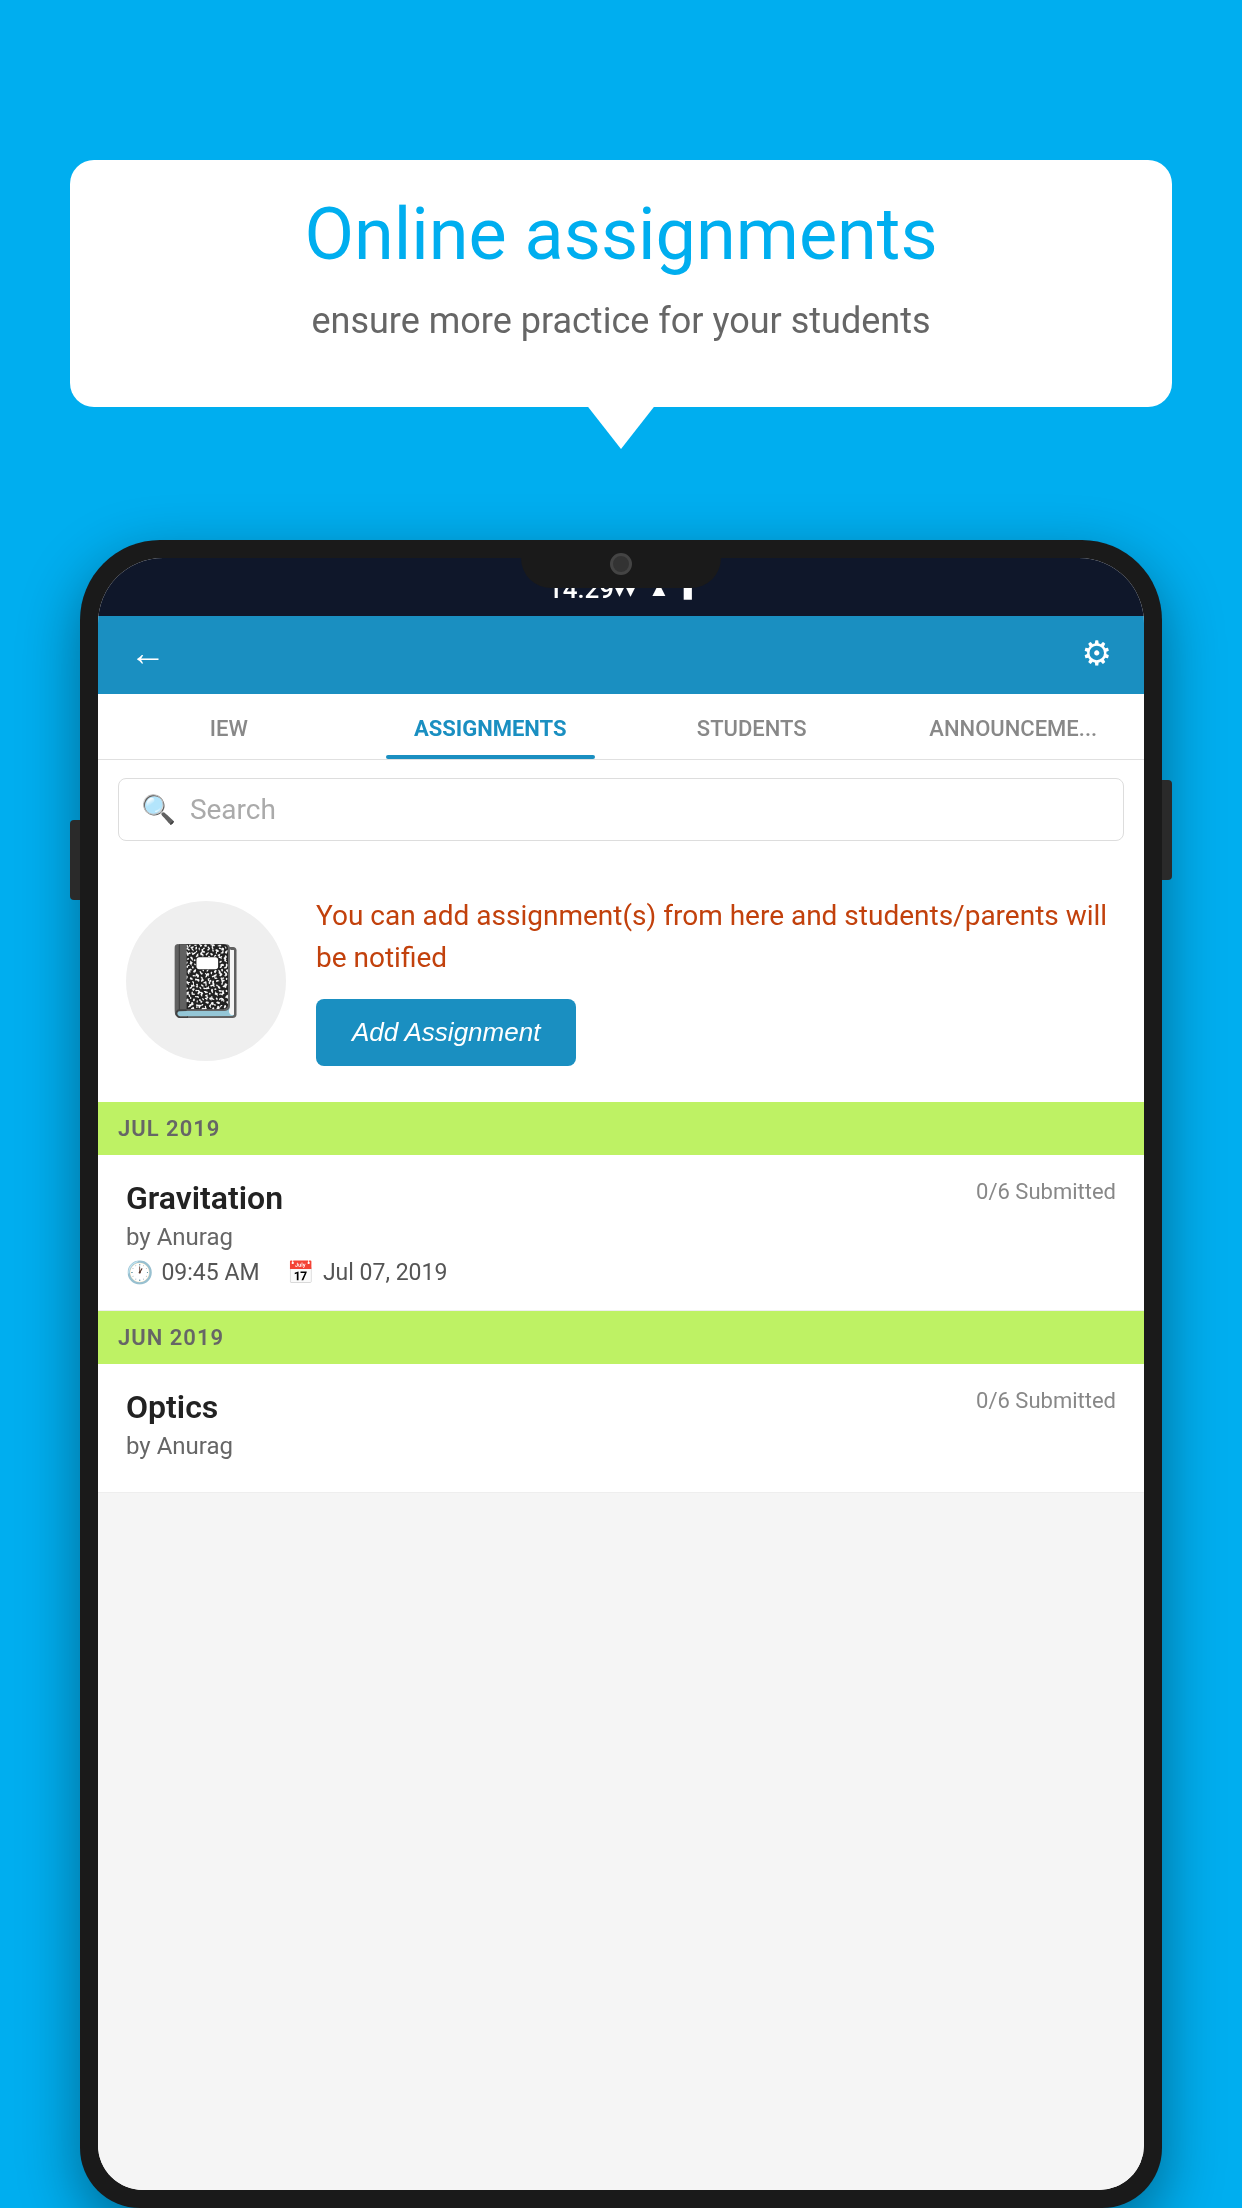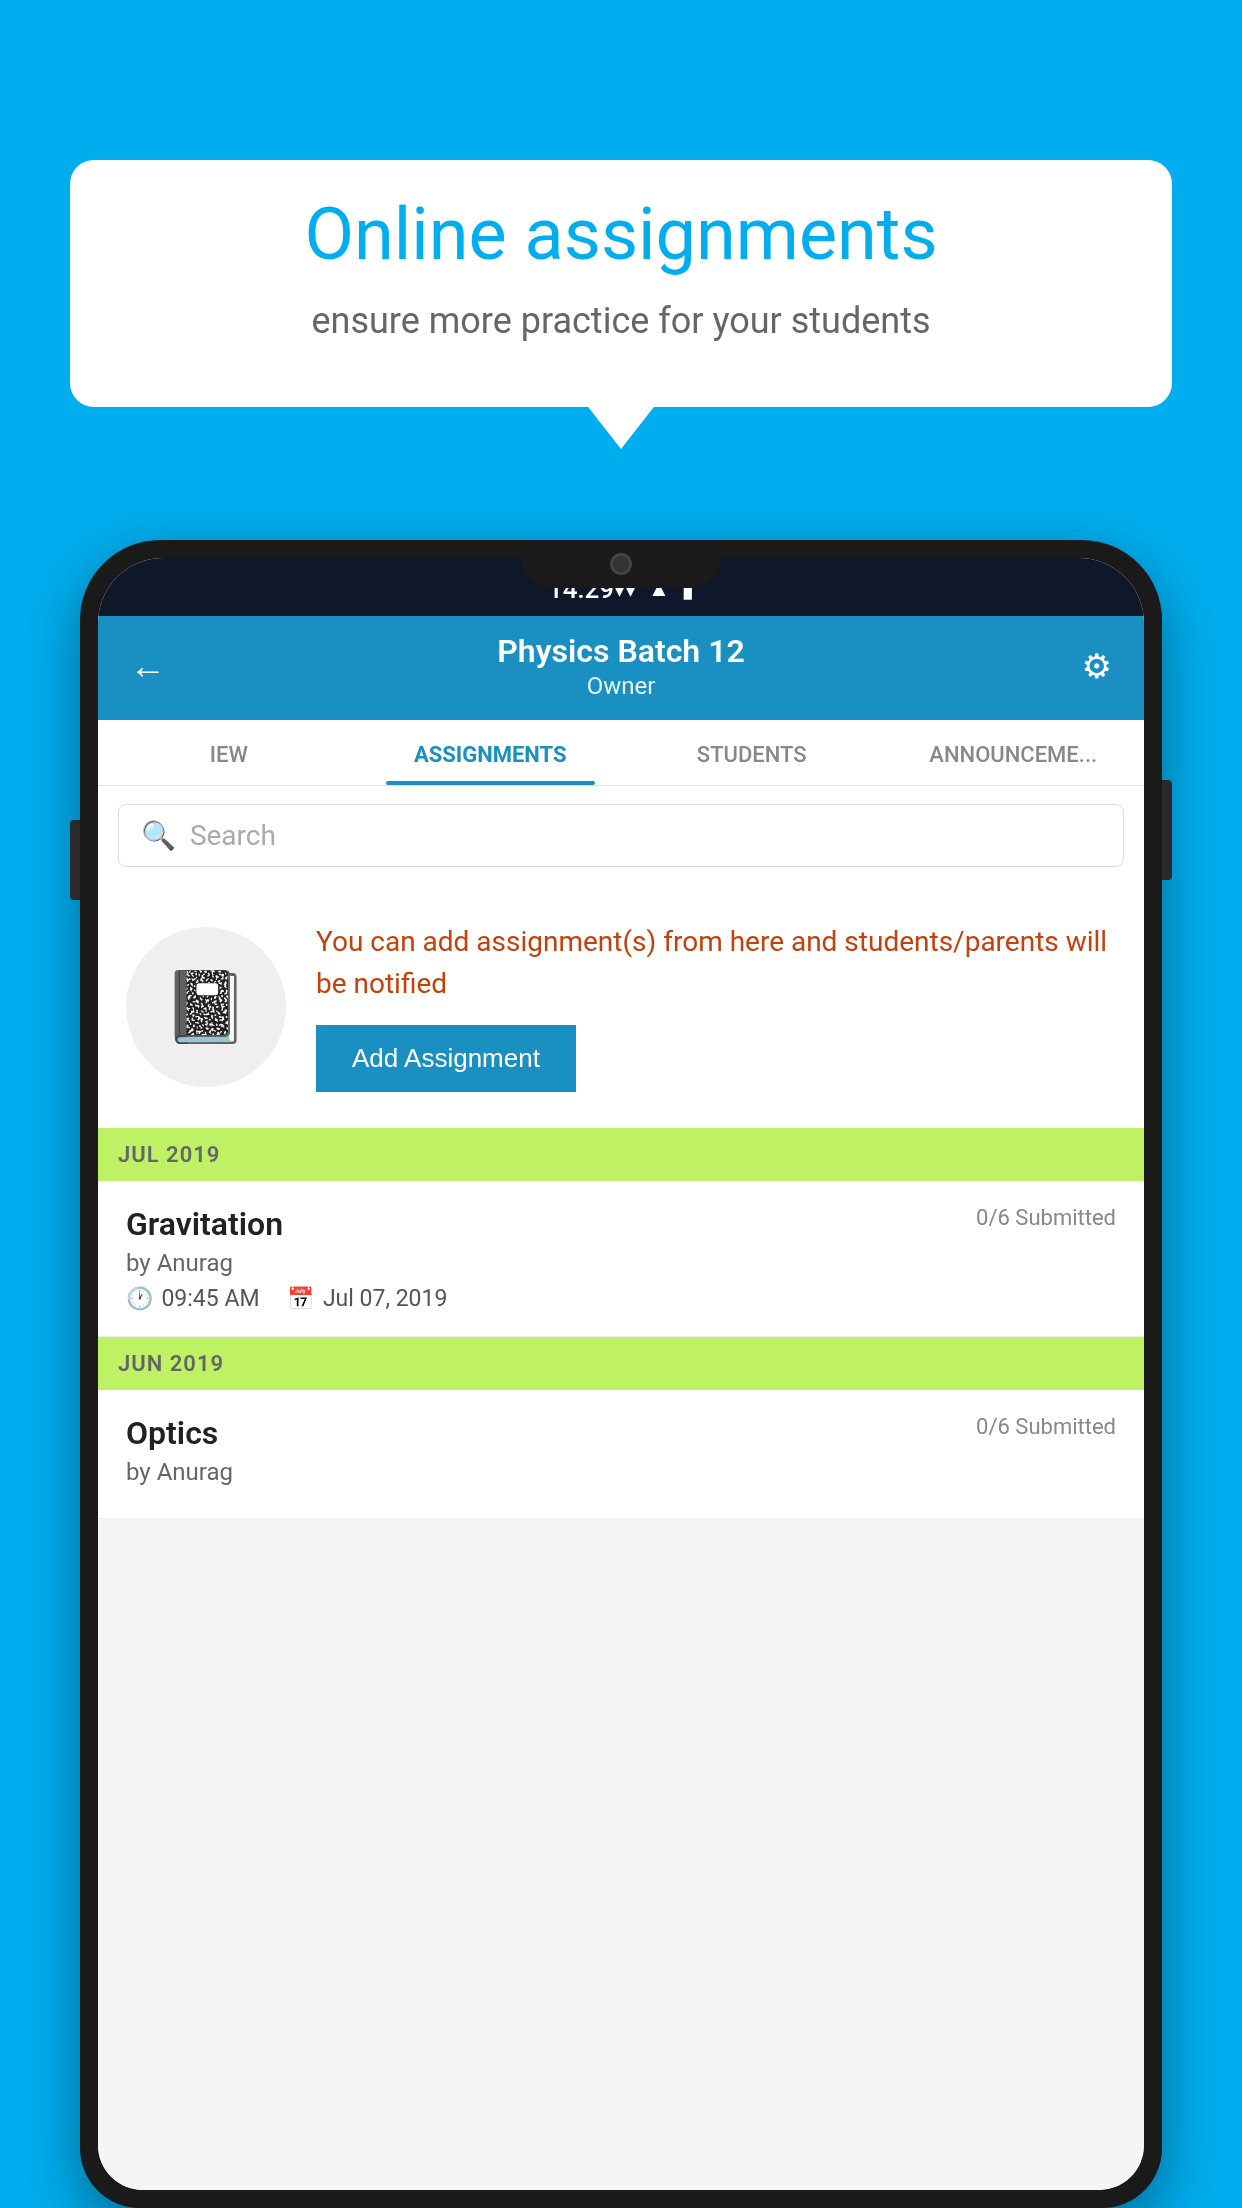--- a/index.html
+++ b/index.html
@@ -305,26 +305,27 @@
       font-size: 28px;
       color: #c2410c;
       line-height: 1.5;
       margin-bottom: 20px;
     }
 
     .add-assignment-btn {
       background: #1a8fc1;
       color: white;
       border: none;
-      border-radius: 0;
+      border-radius: 8px;
       padding: 18px 36px;
       font-size: 26px;
       font-weight: 500;
       cursor: pointer;
       display: inline-block;
+      font-style: italic;
     }
 
     
     .section-header {
       background: #bef264;
       padding: 14px 20px;
       font-size: 22px;
       font-weight: 600;
       color: #666;
       letter-spacing: 1px;
@@ -404,24 +405,20 @@
         <span class="status-time">14:29</span>
         <div class="status-icons">
           <span class="wifi-icon">▾▾</span>
           <span class="signal-icon">▲</span>
           <span class="battery-icon">▮</span>
         </div>
       </div>
 
       <div class="app-header">
         <span class="header-back">←</span>
-        <div class="header-title-block">
-          <div class="header-title">Physics Batch 12</div>
-          <div class="header-subtitle">Owner</div>
-        </div>
         <span class="header-settings">⚙</span>
       </div>
 
       <div class="tab-bar">
         <div class="tab-item">IEW</div>
         <div class="tab-item active">ASSIGNMENTS</div>
         <div class="tab-item">STUDENTS</div>
         <div class="tab-item">ANNOUNCEME...</div>
       </div>
 

